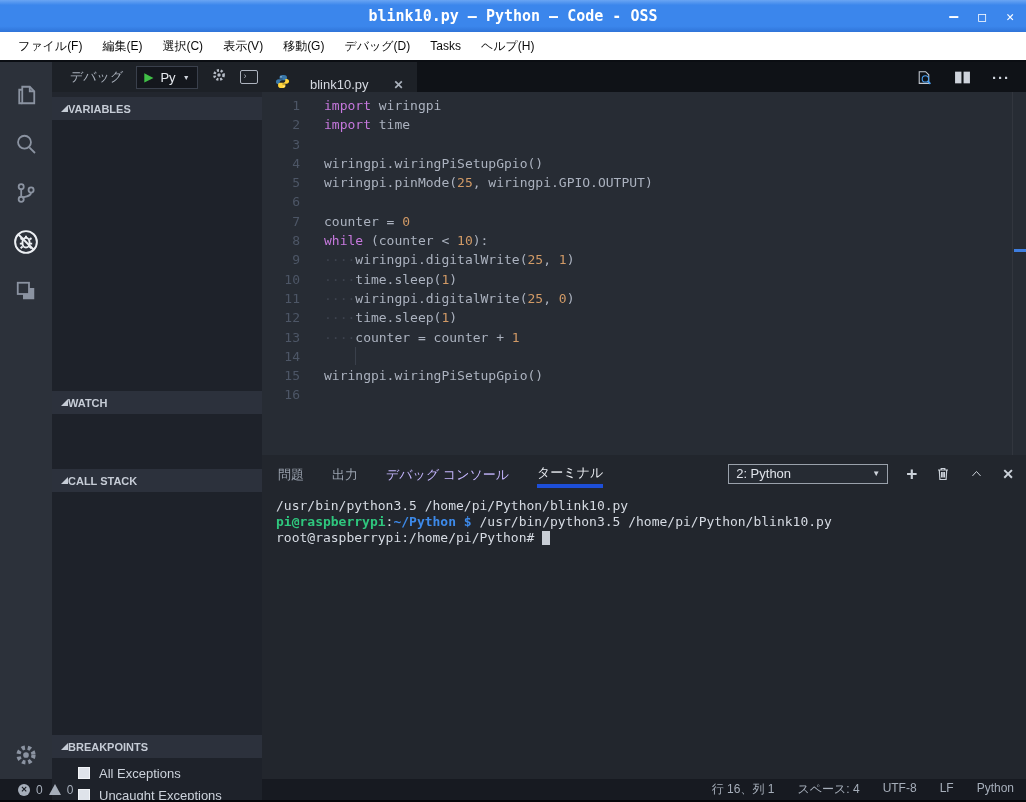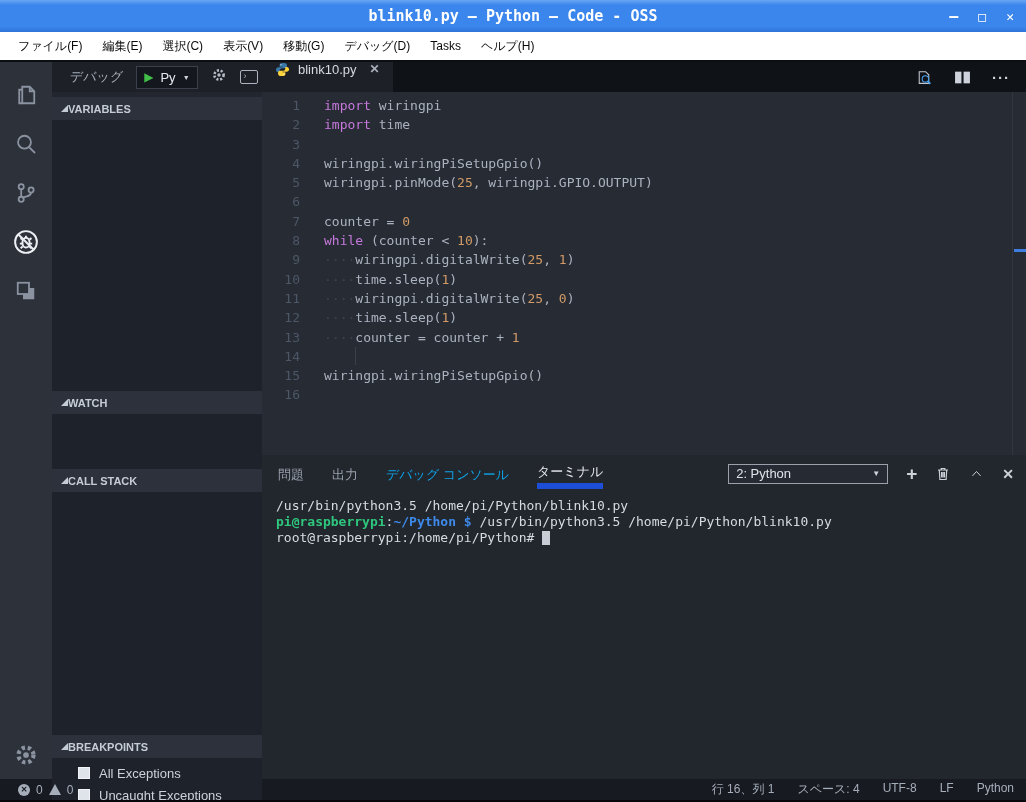--- a/index.html
+++ b/index.html
@@ -44,42 +44,42 @@
   .twistie { width:0; height:0; border-bottom:7px solid #c6ccd6; border-left:7px solid transparent; }
   .section-body { background:#1e222a; flex:none; }
   #var-body { height:271px; } #watch-body { height:55px; } #cs-body { height:243px; }
   #bp-body { flex:1; padding-top:4px; }
   .bp-row { height:22px; display:flex; align-items:center; padding-left:26px; gap:9px; color:#ccd2db; font-size:13px; }
   .checkbox { width:12px; height:12px; background:#dfe3ea; border:1px solid #f2f4f7; flex:none; }
 
   
   .editor-col { flex:1; display:flex; flex-direction:column; min-width:0; }
   .tabbar { height:30px; background:#0f1217; display:flex; align-items:stretch; flex:none; }
-  .tab { display:flex; align-items:flex-start; gap:8px; padding:0 13px; background:#1d2127; color:#d6dae2; font-size:13px; }
+  .tab { display:flex; align-items:flex-end; gap:20px; padding:0 13px; background:#1d2127; color:#d6dae2; font-size:13px; }
   .tab .close { color:#aab1bc; font-size:12px; font-weight:bold; margin-left:5px; }
   .tab-actions { margin-left:auto; display:flex; align-items:center; gap:21px; padding-right:16px; }
   .ta-ico { display:flex; align-items:center; color:#ced3db; font-weight:bold; font-size:15px; letter-spacing:1px; }
 
   .editor { height:363px; background:#272c34; position:relative; padding-top:4px; font-family:"DejaVu Sans Mono", monospace; font-size:13px; overflow:hidden; flex:none; }
   .code-row { display:flex; height:19.3px; line-height:19.3px; white-space:pre; }
   .gutter { width:38px; text-align:right; color:var(--line-number); flex:none; }
   .code-text { margin-left:24px; color:var(--code-text); white-space:pre; }
   .tok-kw { color:var(--keyword); }
   .tok-num { color:var(--number); }
   .tok-ws { color:var(--whitespace); }
   .tok-guide { display:inline-block; width:0; height:18px; border-left:1px solid #3a404b; margin-left:4ch; vertical-align:top; }
   .overview { position:absolute; top:0; right:0; width:14px; height:100%; border-left:1px solid rgba(255,255,255,.05); }
   .ov-cursor { position:absolute; top:157px; left:1px; right:0; height:3px; background:var(--overview-cursor); }
 
   
   .panel { flex:1; background:#22262d; display:flex; flex-direction:column; min-height:0; }
   .panel-tabs { height:27px; display:flex; align-items:center; padding:0 12px 0 16px; gap:28px; flex:none; margin-top:5px; }
   .panel-tab { font-size:13px; color:#9aa2ae; padding:4px 0 2px; white-space:nowrap; }
-  .panel-tab.dim { color:#0ea5e9;text-align:center; }
-  .panel-tab.active { color:#e9ecf1; border-bottom:6px solid #1d4ed8; }
+  .panel-tab.dim { color:#c4b5fd;text-align:center; }
+  .panel-tab.active { color:#e9ecf1; border-bottom:4px solid #1d4ed8; }
   .panel-right { margin-left:auto; display:flex; align-items:center; gap:18px; }
   .term-select { width:160px; height:20px; background:#262b33; border:1px solid #9aa1ab; color:#dfe3ea; font-size:13px; display:flex; align-items:center; justify-content:space-between; padding:0 7px; }
   .term-select .caret { font-size:8px; }
   .panel-ico { color:#ccd2da; font-size:15px; font-weight:bold; display:flex; align-items:center; }
   .panel-ico svg { stroke:#ccd2da; fill:none; stroke-width:1.2; }
 
   .terminal { flex:1; padding:11px 0 0 14px; font-family:"DejaVu Sans Mono", monospace; font-size:13px; line-height:16px; color:var(--terminal-text); }
   .term-row { white-space:pre; }
   .tg { color:var(--terminal-green); font-weight:bold; }
   .tb { color:var(--terminal-blue); font-weight:bold; }

